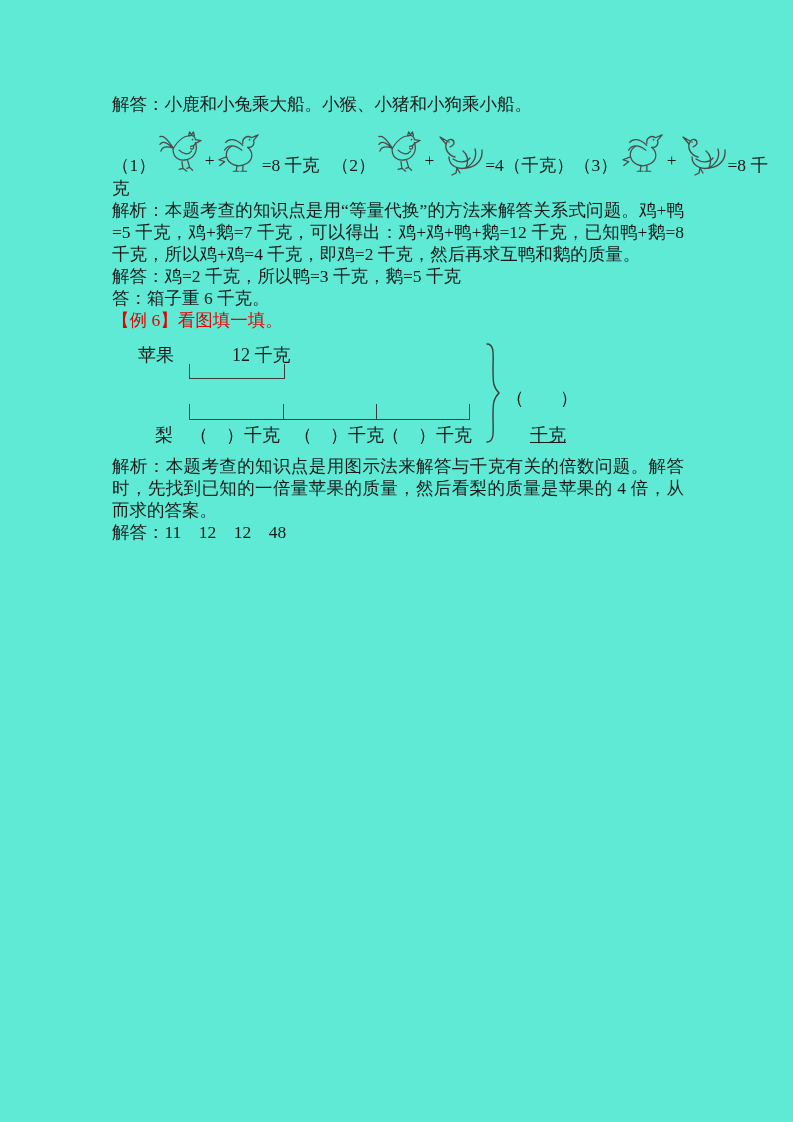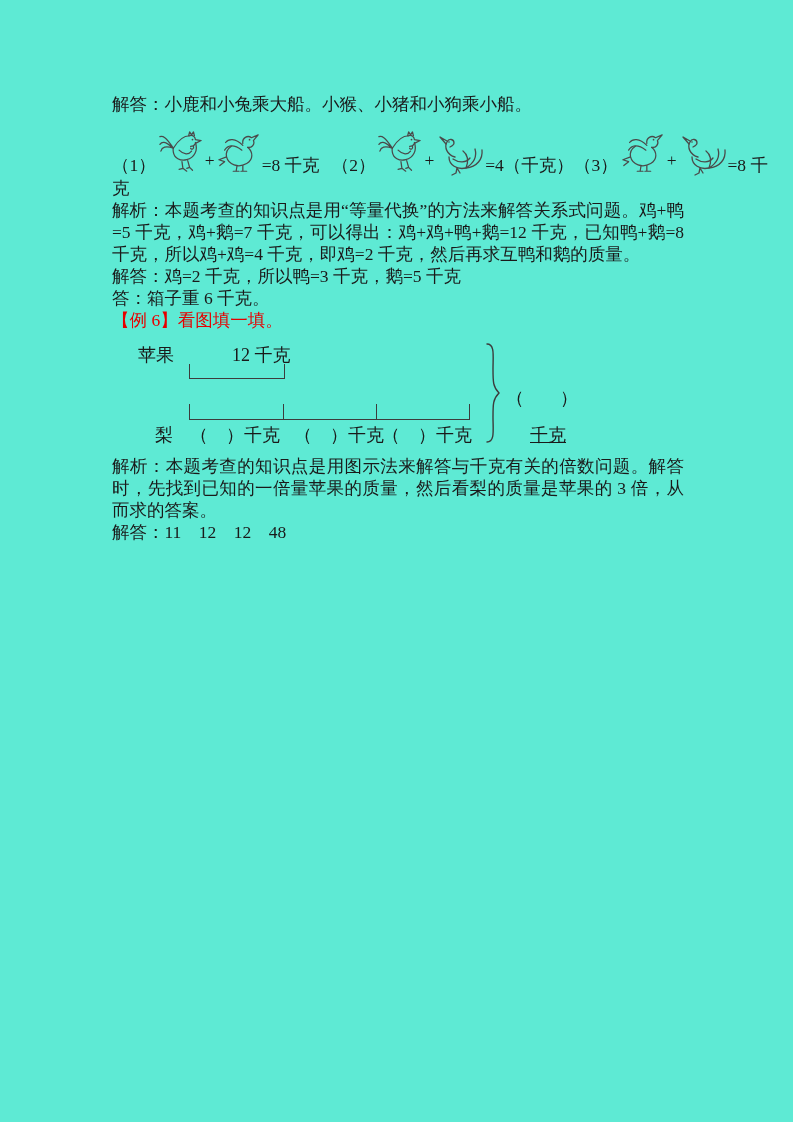--- a/index.html
+++ b/index.html
@@ -166,17 +166,17 @@
 
       <span class="brace" style="position:absolute;left:371px;top:-3px;">
         <svg width="18" height="102" viewBox="0 0 18 102">
           <path d="M4,2 C12,2 10,14 10,27 C10,40 10,45 16,51 C10,57 10,62 10,75 C10,88 12,100 4,100"></path>
         </svg>
       </span>
       <span class="dlabel" style="left:394px;top:43px;">（　　）</span>
       <span class="dlabel" style="left:418px;top:80px;text-decoration:underline;">千克</span>
     </div>
 
-    <p>解析：本题考查的知识点是用图示法来解答与千克有关的倍数问题。解答时，先找到已知的一倍量苹果的质量，然后看梨的质量是苹果的 3 倍，从而求的答案。</p>
+    <p>解析：本题考查的知识点是用图示法来解答与千克有关的倍数问题。解答时，先找到已知的一倍量苹果的质量，然后看梨的质量是苹果的 4 倍，从而求的答案。</p>
     <p>解答：11　12　12　48</p>
 
   </div>
 </div>
 
 </body></html>

